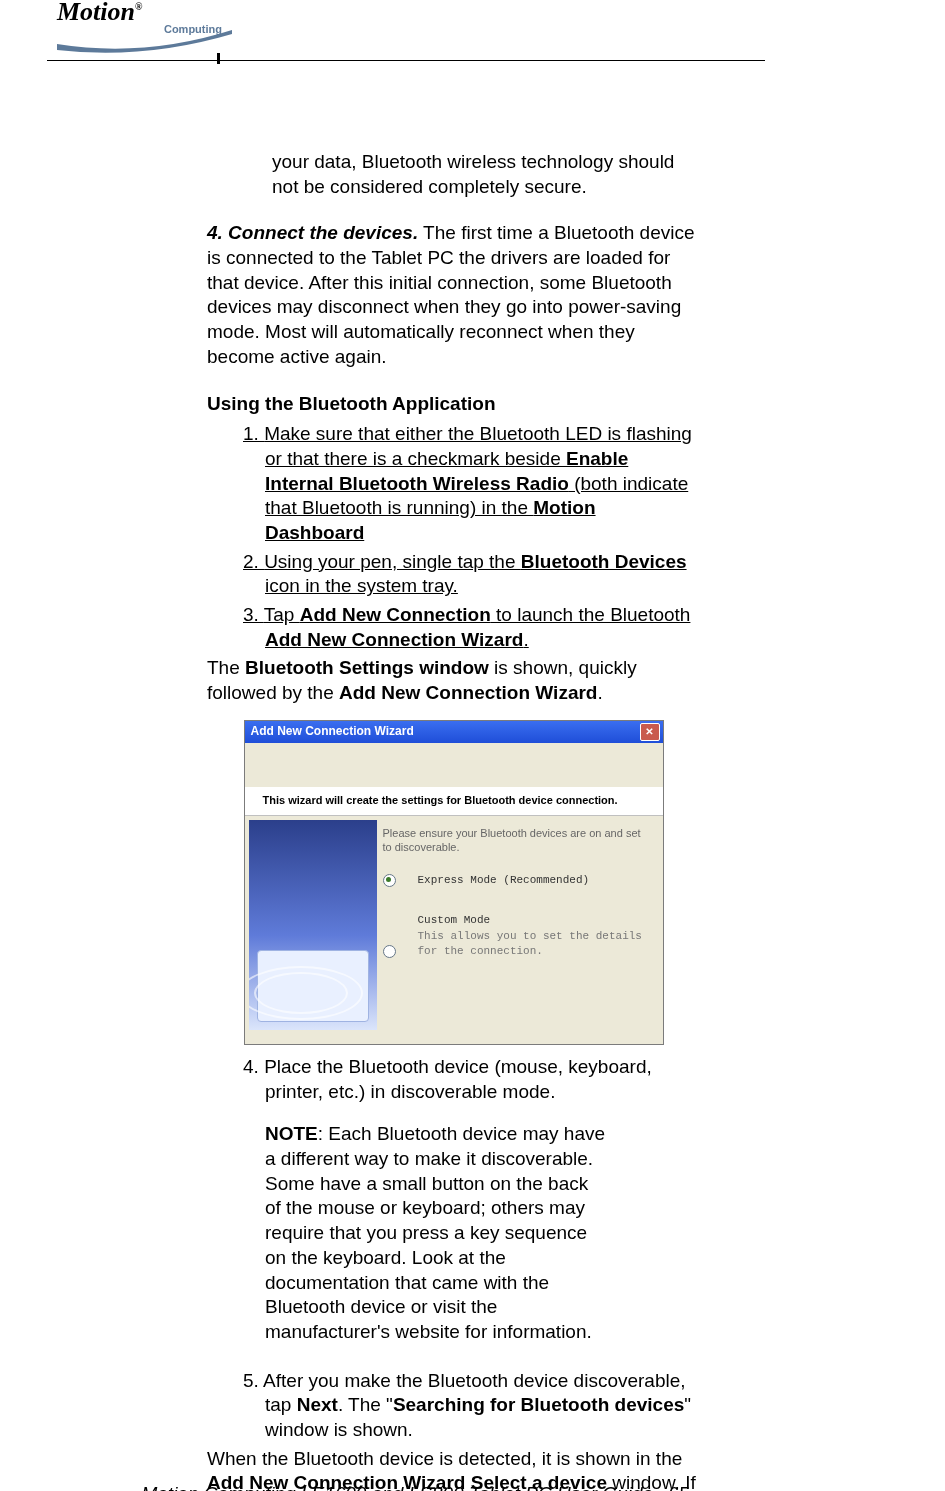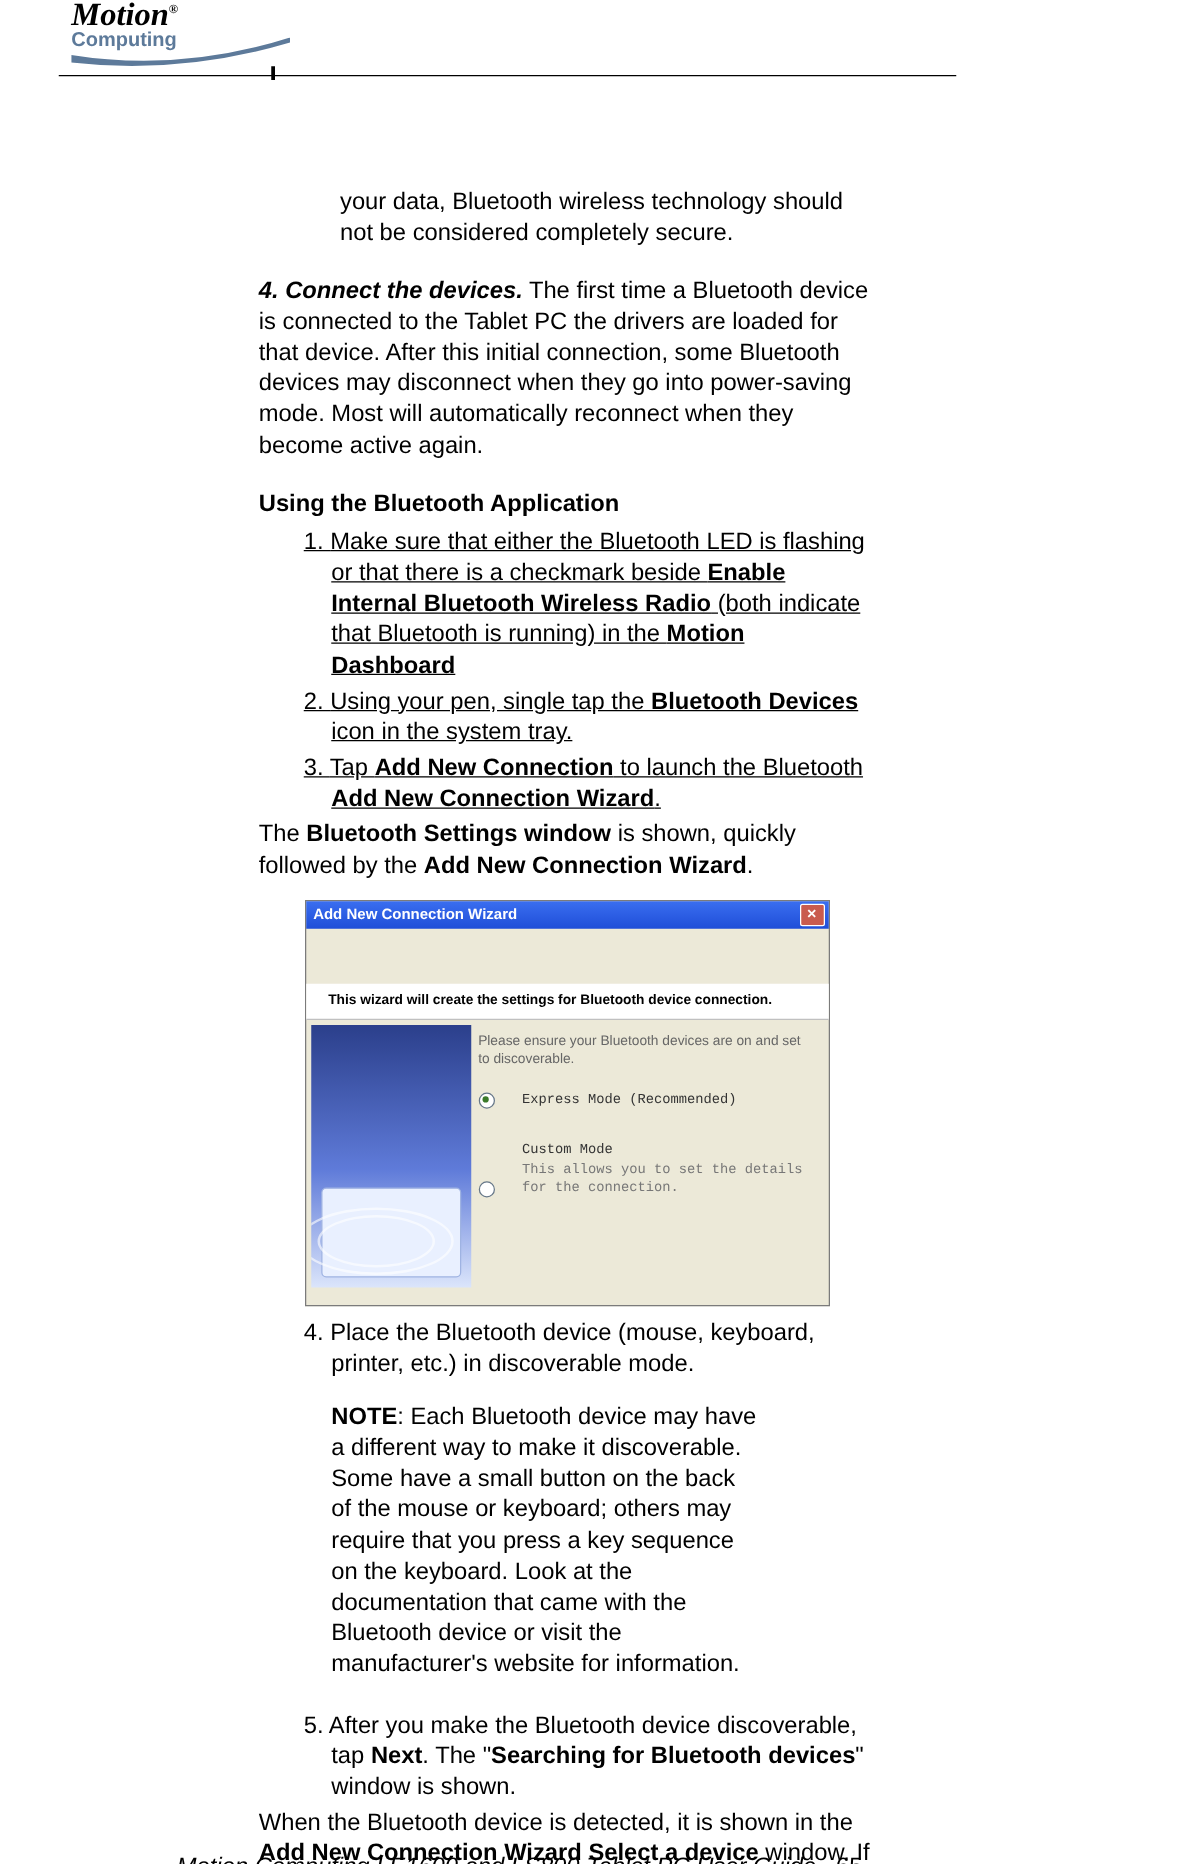--- a/index.html
+++ b/index.html
@@ -37,24 +37,25 @@
     font-style: italic;
     color: #000;
     line-height: 0.9;
   }
   .logo-text .reg {
     font-size: 10px;
     vertical-align: super;
   }
   .logo-sub {
     font-family: Arial, sans-serif;
-    font-size: 16px;
+    font-size: 11px;
     color: #5d7a9a;
     font-style: normal;
     display: block;
+    text-align: right;
     margin-top: -2px;
   }
   .logo-swoosh {
     position: absolute;
     top: 30px;
     left: 0;
     width: 175px;
     height: 28px;
   }
   .rule {

